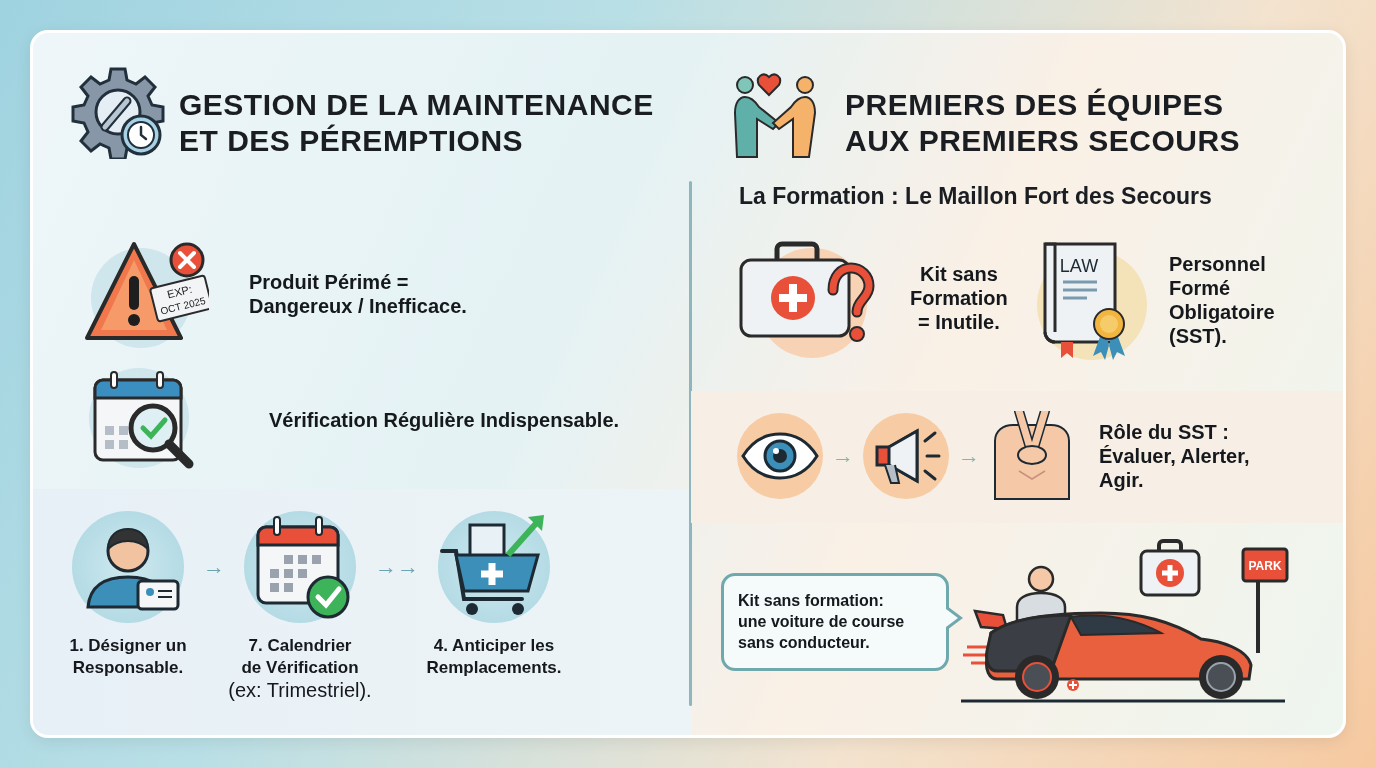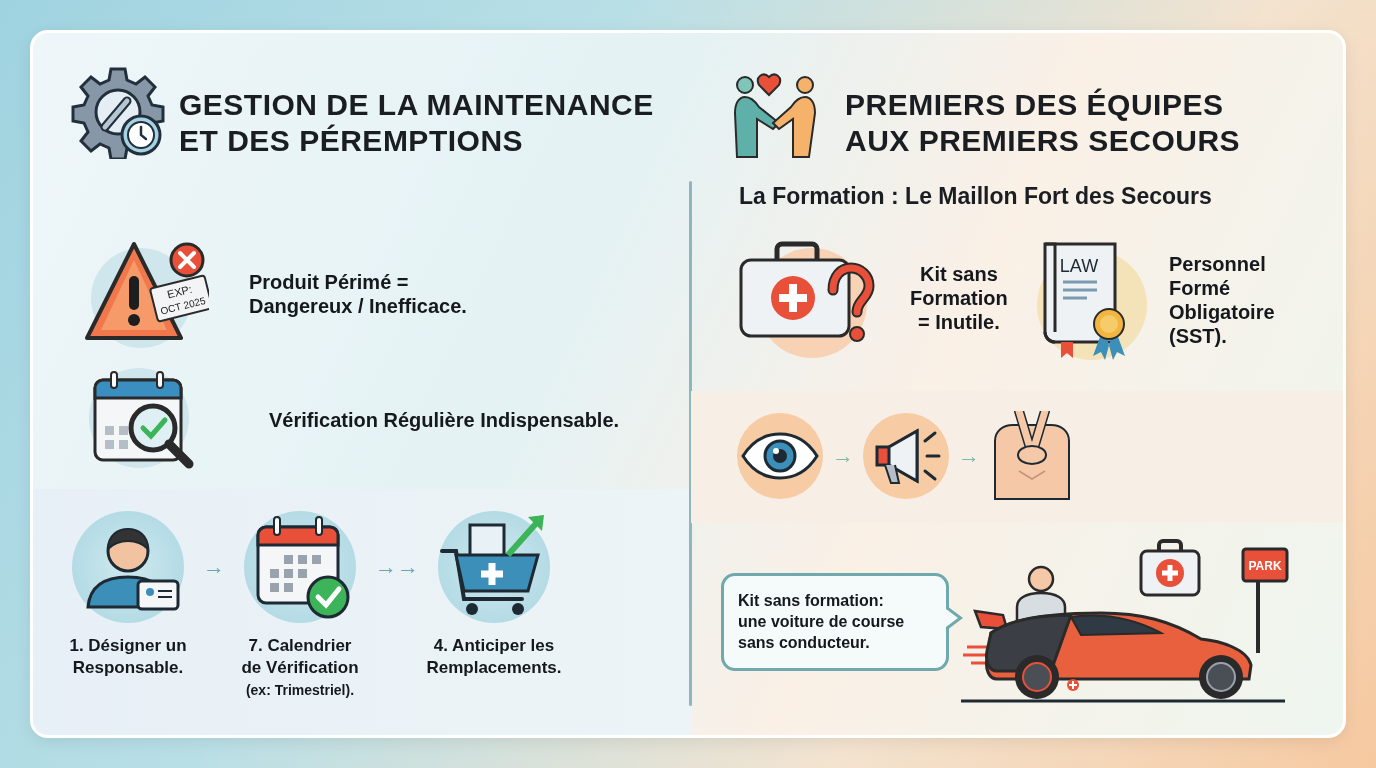--- a/index.html
+++ b/index.html
@@ -28,21 +28,21 @@
   .band { position: absolute; left: 0; width: 100%; }
   .row { position: absolute; display: flex; align-items: center; }
   .row-text { font-weight: 700; font-size: 20px; line-height: 24px; color: #15181c; }
   .icon { position: relative; flex: none; }
   .halo { position: absolute; border-radius: 50%; }
 
   .steps { position: absolute; top: 478px; left: 20px; width: 630px; display: flex; }
   .step { width: 150px; display: flex; flex-direction: column; align-items: center; text-align: center; }
   .step-circle { width: 112px; height: 112px; border-radius: 50%; background: radial-gradient(circle, #cfe9ef 0%, #a9d5e1 100%); position: relative; }
   .step-label { margin-top: 12px; font-weight: 700; font-size: 17px; line-height: 22px; color: #15181c; }
-  .step-sub { font-weight: 700; font-size: 14px; color: #15181c; }
+  .step-sub { font-weight: 400; font-size: 20px; color: #15181c; }
   .arrow { width: 22px; display: flex; align-items: center; justify-content: center; color: #6aa6b2; font-size: 22px; height: 112px; font-weight: 700; }
 
   .bubble {
     position: absolute; left: 688px; top: 540px; width: 228px; height: 98px;
     background: #f4fbfa; border: 3px solid #6fa8ad; border-radius: 14px;
     padding: 14px 14px; font-weight: 700; font-size: 16px; line-height: 21px; color: #15181c;
   }
   .bubble::after {
     content: ""; position: absolute; right: -17px; top: 30px; width: 0; height: 0;
     border-top: 12px solid transparent; border-bottom: 12px solid transparent; border-left: 16px solid #6fa8ad;
@@ -280,20 +280,25 @@
       </div>
       <div class="arrow" style="height:86px;width:40px;color:#7fb7a8;">→</div>
       <div class="icon" style="width:86px;height:90px;">
         <svg width="86" height="90" viewBox="0 0 86 90">
           <path d="M6 30c0-10 8-16 18-16h38c10 0 18 6 18 16v58H6z" fill="#f5c9a8" stroke="#1e2a33" stroke-width="2"></path>
           <path d="M30 0L42 40 M56 0L44 40" stroke="#1e2a33" stroke-width="10" stroke-linecap="round"></path>
           <path d="M30 0L42 40 M56 0L44 40" stroke="#f5c9a8" stroke-width="7" stroke-linecap="round"></path>
           <ellipse cx="43" cy="44" rx="14" ry="9" fill="#f5c9a8" stroke="#1e2a33" stroke-width="2"></ellipse>
           <path d="M30 60l13 8 13-8" stroke="#c9917a" stroke-width="1.5" fill="none"></path>
         </svg>
+      </div>
+      <div style="margin-left:24px;">
+        <div class="row-text">Rôle du SST :</div>
+        <div class="row-text">Évaluer, Alerter,</div>
+        <div class="row-text">Agir.</div>
       </div>
     </div>
 
     <div style="position:absolute;left:270px;top:504px;width:340px;height:170px;">
       <svg width="340" height="170" viewBox="0 0 340 170">
         <g>
           <rect x="198" y="4" width="22" height="14" rx="4" fill="none" stroke="#2a2a2a" stroke-width="4"></rect>
           <rect x="180" y="14" width="58" height="44" rx="6" fill="#eef2f5" stroke="#2a2a2a" stroke-width="3"></rect>
           <circle cx="209" cy="36" r="14" fill="#e8503a"></circle>
           <path d="M209 28v16M201 36h16" stroke="#fff" stroke-width="5"></path>

